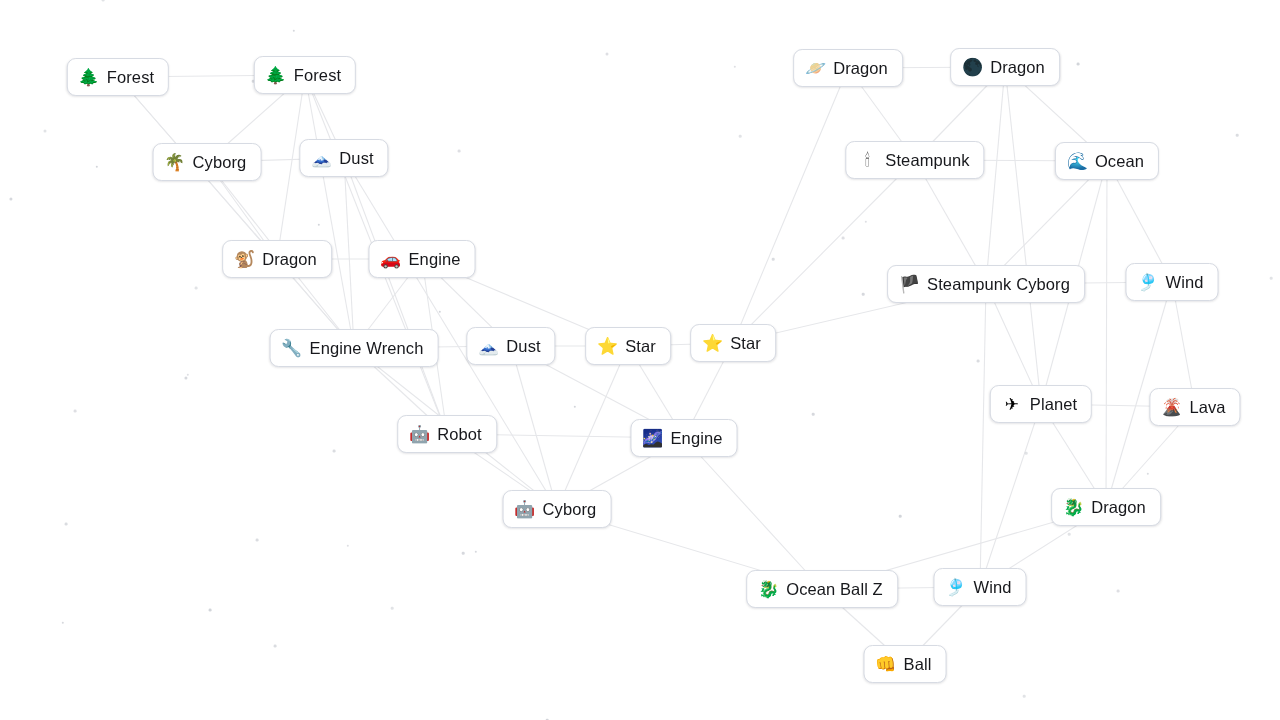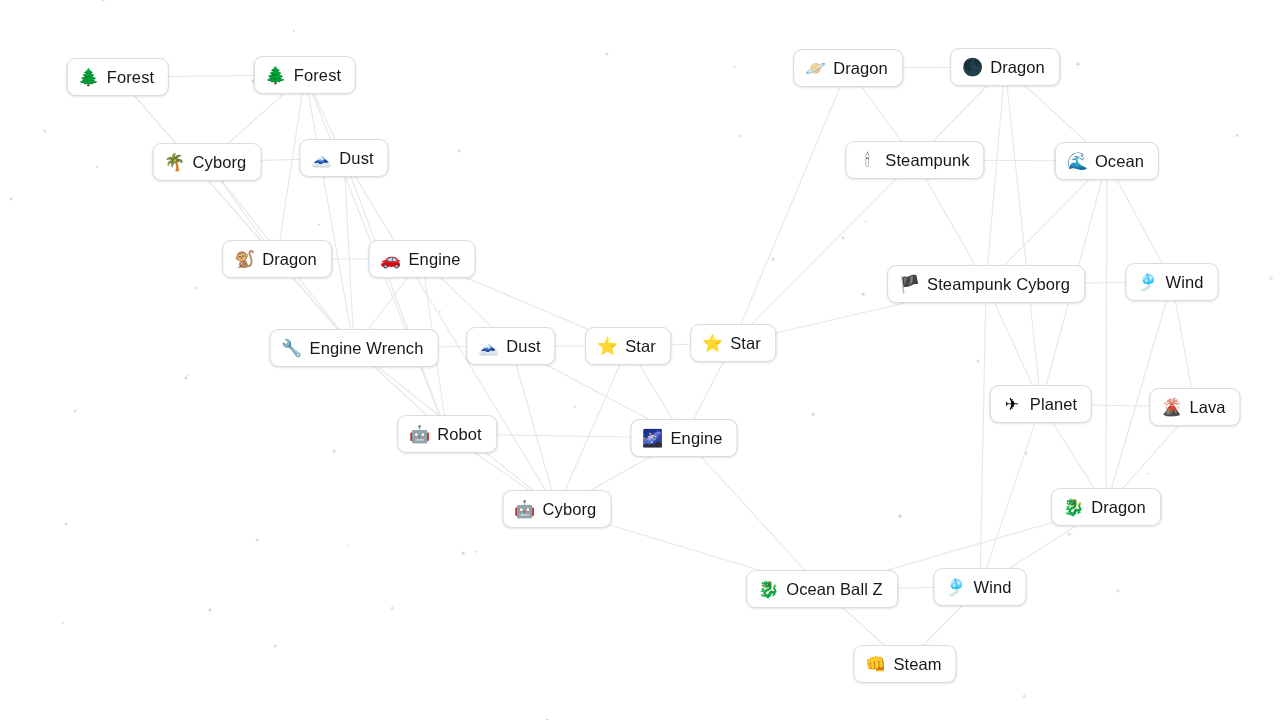--- a/index.html
+++ b/index.html
@@ -277,16 +277,16 @@
       <div class="node" style="left: 822px; top: 589px;">
         <span class="glyph">🐉</span>
         <span class="label">Ocean Ball Z</span>
       </div>
       <div class="node" style="left: 980px; top: 587px;">
         <span class="glyph">🎐</span>
         <span class="label">Wind</span>
       </div>
       <div class="node" style="left: 905px; top: 664px;">
         <span class="glyph">👊</span>
-        <span class="label">Steam</span>
+        <span class="label">Ball</span>
       </div>
     </div>
 </div>
 
 </body></html>

